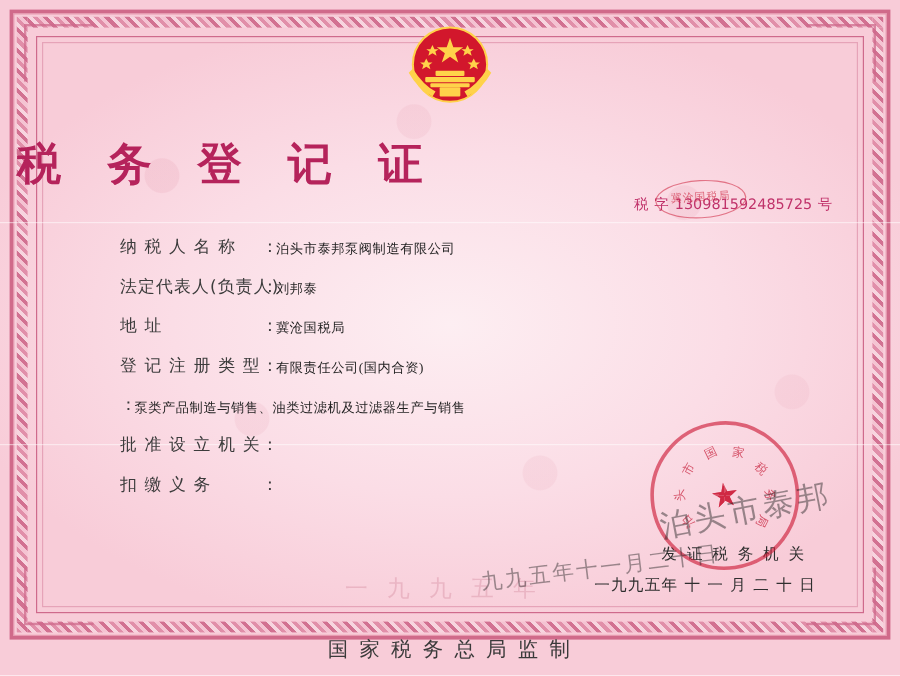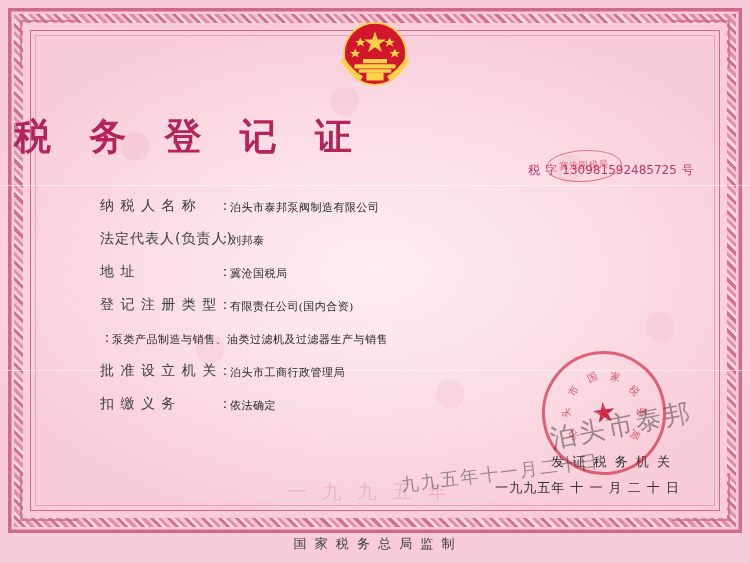--- a/index.html
+++ b/index.html
@@ -264,21 +264,21 @@
     transform: rotate(-7deg);
     opacity: 0.6;
   }
 
   .footer {
     position: absolute;
     bottom: 10px;
     left: 0;
     width: 100%;
     text-align: center;
-    font-size: 13px;
+    font-size: 17px;
     color: #3a3a3a;
     letter-spacing: 2px;
     z-index: 4;
   }
 
   
   .bottom-wm {
     position: absolute;
     left: 60px;
     right: 60px;
@@ -370,26 +370,24 @@
       <div class="field-sep">：</div>
       <div class="field-value">有限责任公司(国内合资)</div>
     </div>
     <div class="field-row">
       <div class="field-sep">：</div>
       <div class="field-value">泵类产品制造与销售、油类过滤机及过滤器生产与销售</div>
     </div>
     <div class="field-row">
       <div class="field-label">批 准 设 立 机 关</div>
       <div class="field-sep">：</div>
-      <div class="field-value">泊头市工商行政管理局</div>
     </div>
     <div class="field-row">
       <div class="field-label">扣 缴 义 务</div>
       <div class="field-sep">：</div>
-      <div class="field-value">依法确定</div>
     </div>
   </div>
 
   <div class="bottom-wm">一九九五年</div>
 
   <div class="sign-area">
     <div class="sign-label">发 证 税 务 机 关</div>
   </div>
 
   <div class="date-line">一九九五年 十 一 月 二 十 日</div>

